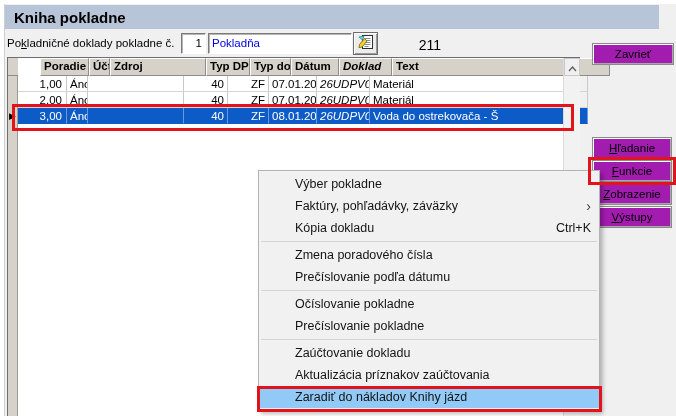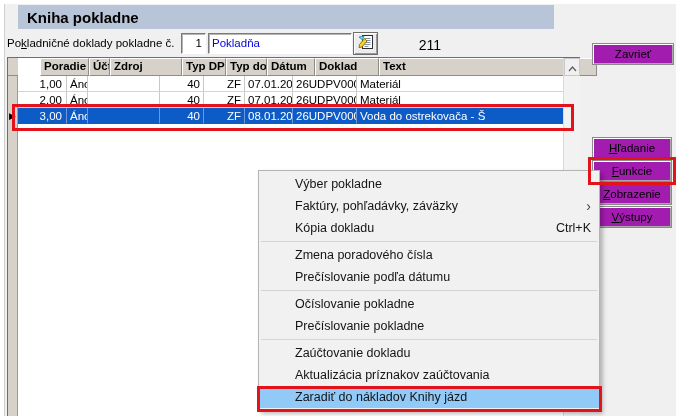--- a/index.html
+++ b/index.html
@@ -7,21 +7,21 @@
     width:676px;height:416px;position:relative;overflow:hidden;
     background:#f0f0f0;
     font-family:"Liberation Sans", sans-serif;
     -webkit-font-smoothing:none;
   }
   .edge-left{position:absolute;left:0;top:0;width:4px;height:416px;background:#ffffff;border-right:1px solid #cfcfcf;}
   .edge-top{position:absolute;left:0;top:0;width:676px;height:4px;background:#ffffff;}
 
   
   .titlebar{
-    position:absolute;left:18px;top:5px;width:536px;height:24px;
+    position:absolute;left:5px;top:5px;width:654px;height:24px;
     background:#b8c4d8;display:flex;align-items:center;box-sizing:border-box;
     padding-left:9px;font-weight:bold;font-size:15px;color:#000;
   }
 
   
   .fieldrow-label{position:absolute;left:7px;top:37px;font-size:11.5px;color:#000;}
   .fld{
     position:absolute;top:33px;height:21px;box-sizing:border-box;background:#ffffff;
     border:1px solid;border-color:#7a7a7a #ffffff #ffffff #7a7a7a;
     box-shadow:inset 1px 1px 0 #b5b5b5;
@@ -53,22 +53,22 @@
     font-weight:bold;font-size:11.5px;padding:1px 3px 0 3px;white-space:nowrap;overflow:hidden;
   }
   .grid-row{position:absolute;left:10px;height:16px;display:flex;font-size:11.5px;color:#000;}
   .cell{
     box-sizing:border-box;flex:none;
     border-right:1px solid #c9c9c9;border-bottom:1px solid #d4d4d4;
     padding:1px 3px 0 3px;white-space:nowrap;overflow:hidden;line-height:14px;
   }
   .num{text-align:right;padding-right:4px;}
   .ctr{text-align:right;}
-  .c0{width:49px;}.c1{width:21px;}.c2{width:72px;}.c3{width:44px;}
-  .c4{width:41px;}.c5{width:48px;}.c6{width:64px;}.c7{width:218px;}
+  .c0{width:49px;}.c1{width:21px;}.c2{width:96px;}.c3{width:44px;}
+  .c4{width:41px;}.c5{width:48px;}.c6{width:53px;font-style:italic;}.c7{width:218px;}
   .grid-row.selected .cell{background:#0d5bc6;color:#ffffff;border-right-color:#6f97d8;border-bottom-color:#0d5bc6;}
 
   
   .vscroll{position:absolute;right:0;top:0;width:17px;height:100%;background:#f2f2f2;border-left:1px solid #dadada;box-sizing:border-box;}
   .vs-up{
     position:absolute;top:0;left:0;width:16px;height:18px;background:#f0f0f0;
     border:1px solid #c9c9c9;box-sizing:border-box;
     display:flex;align-items:center;justify-content:center;
   }
 

